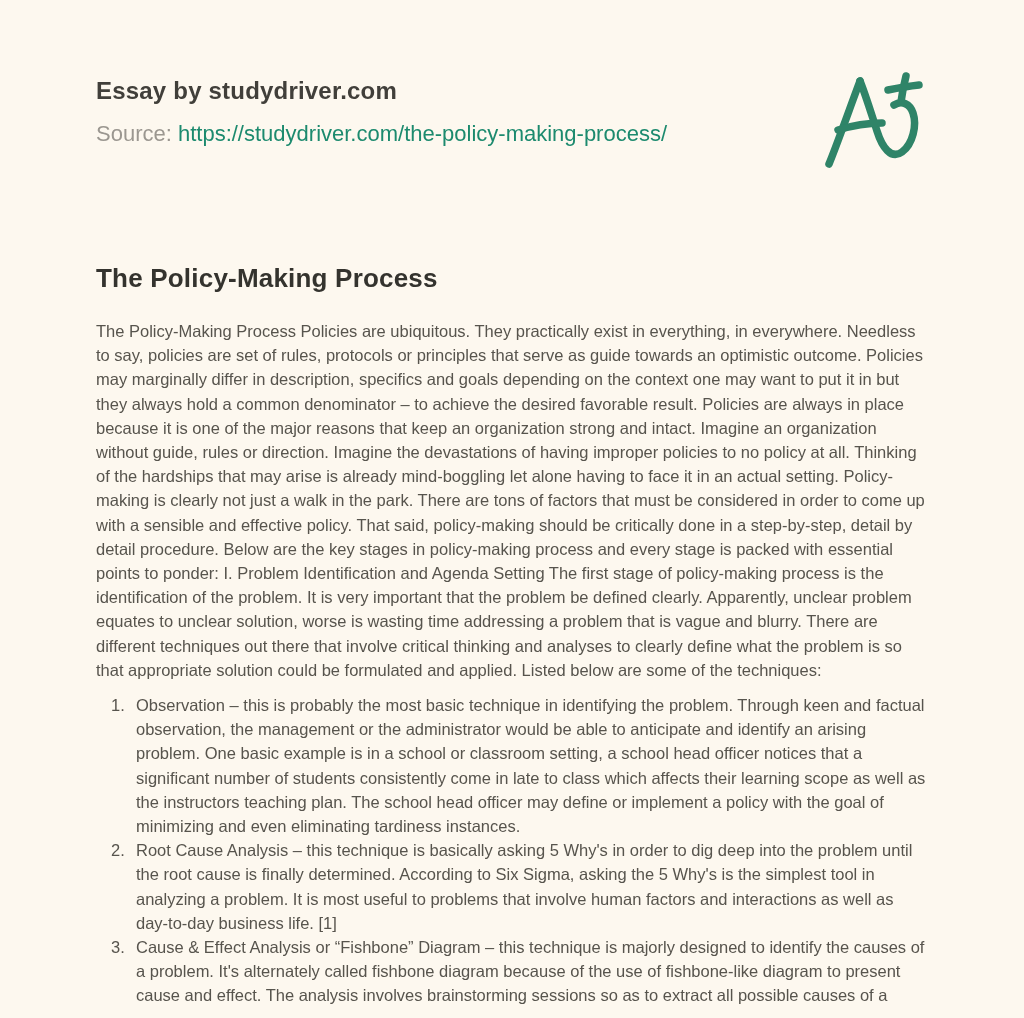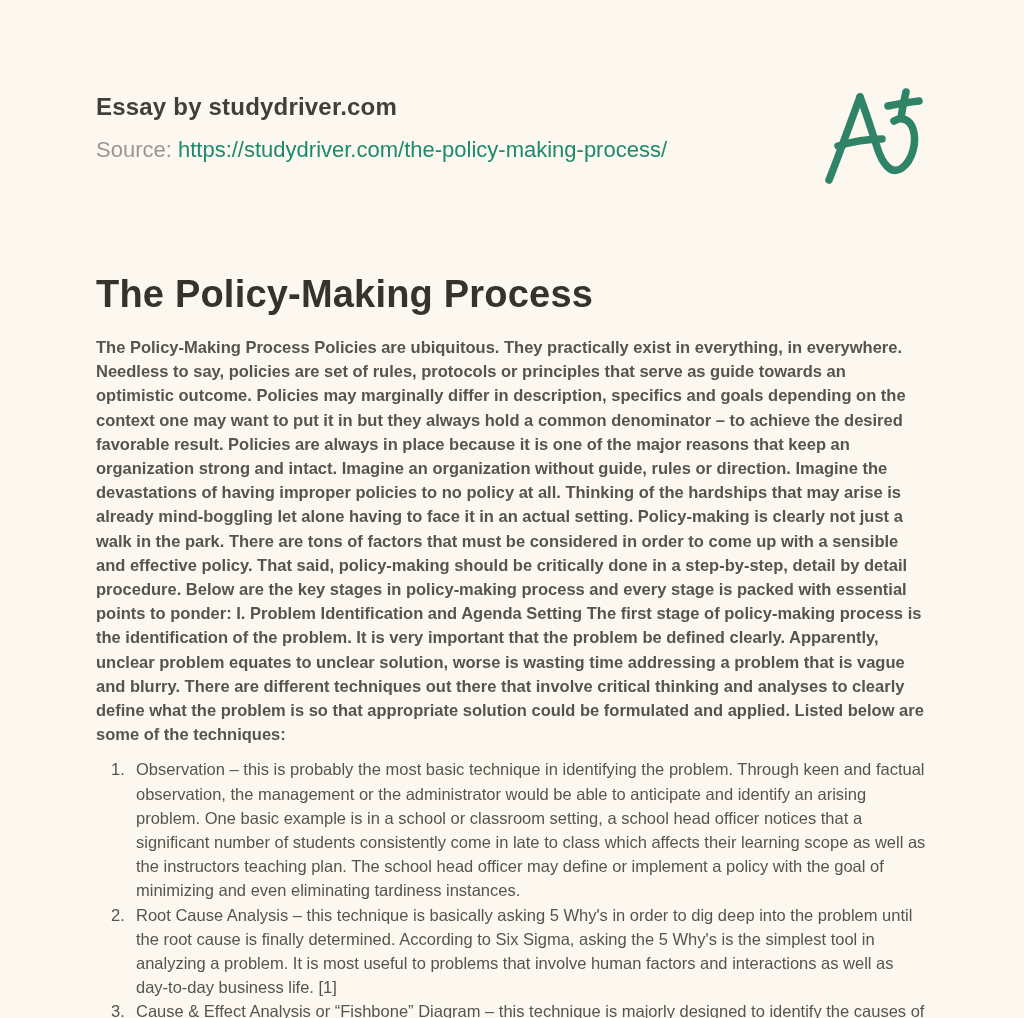--- a/index.html
+++ b/index.html
@@ -7,21 +7,21 @@
   body {
     width: 1024px;
     height: 1018px;
     overflow: hidden;
     background: #FDF8EF;
     font-family: "Liberation Sans", "DejaVu Sans", sans-serif;
   }
   .page {
     width: 1024px;
     height: 1018px;
-    padding: 16px 96px;
+    padding: 0 96px;
   }
   .header-row {
     display: flex;
     justify-content: space-between;
     align-items: flex-start;
     padding-top: 64px;
   }
   .brand-heading {
     margin: 12px 0 0 0;
     font-size: 24px;
@@ -37,32 +37,31 @@
     color: #9B9790;
   }
   .source-line a {
     color: #1C8A6E;
     text-decoration: none;
   }
   .logo { flex: 0 0 auto; margin-top: 4px; }
   .logo svg { display: block; }
   .essay-title {
     margin: 91px 0 0 0;
-    font-size: 38px;
+    font-size: 26px;
     line-height: 38px;
     font-weight: 700;
     color: #34332E;
     letter-spacing: 0.2px;
   }
   .essay-intro {
     margin: 22px 0 0 0;
     font-size: 16.5px;
     line-height: 24.2px;
     color: #57544D;
-    font-weight: bold;
   }
   .techniques-list {
     list-style: none;
     margin: 11px 0 0 0;
     padding: 0;
   }
   .techniques-list li {
     position: relative;
     padding-left: 40px;
     font-size: 16.5px;

